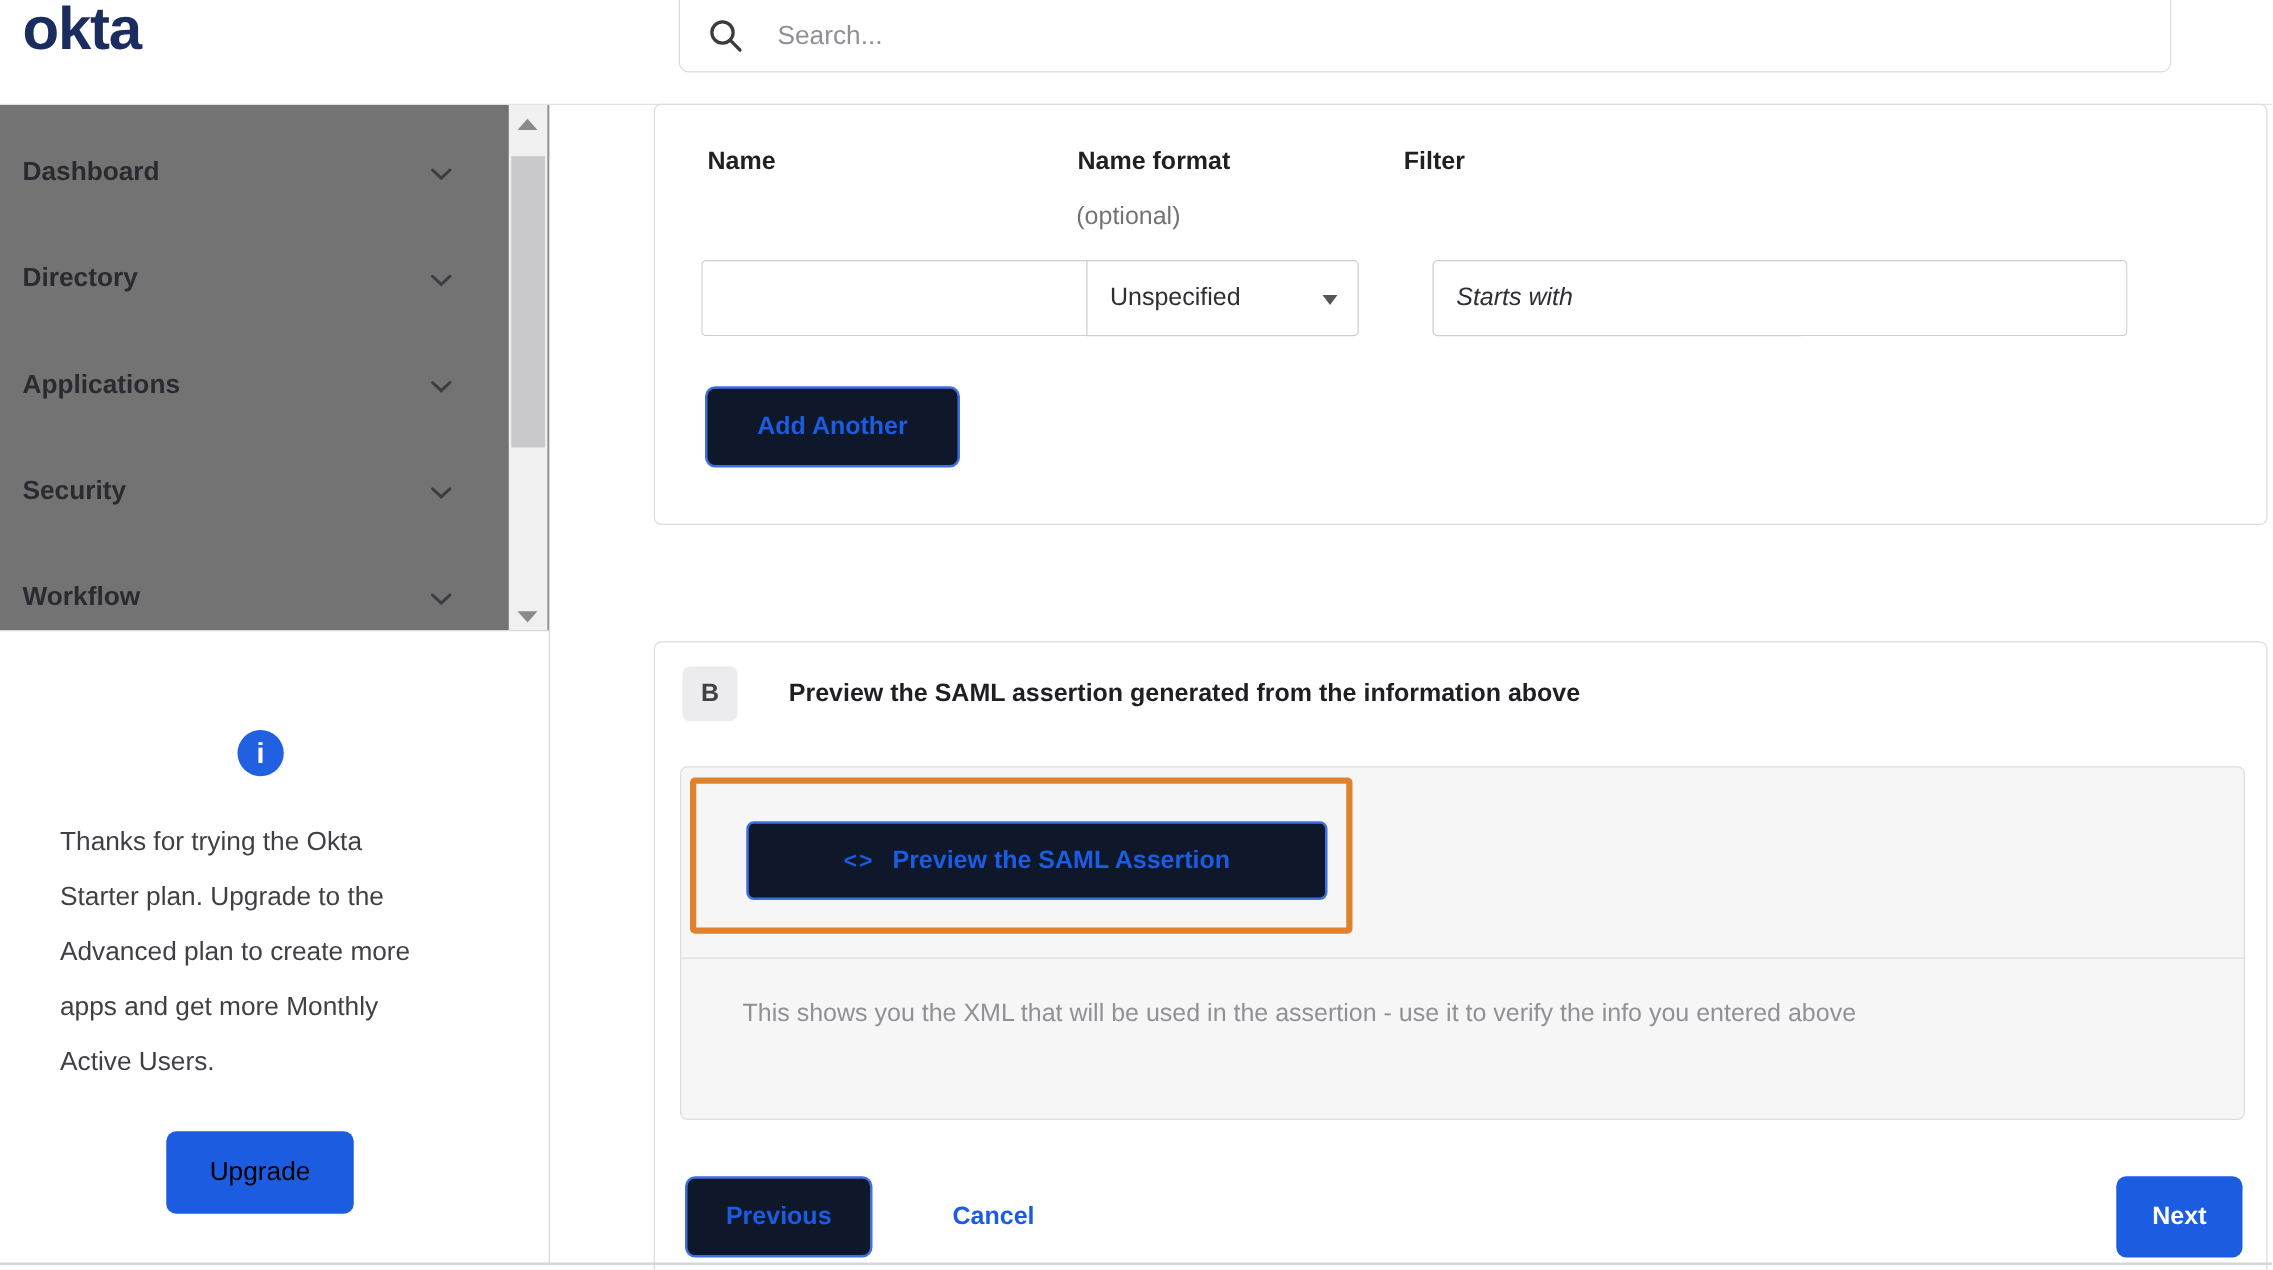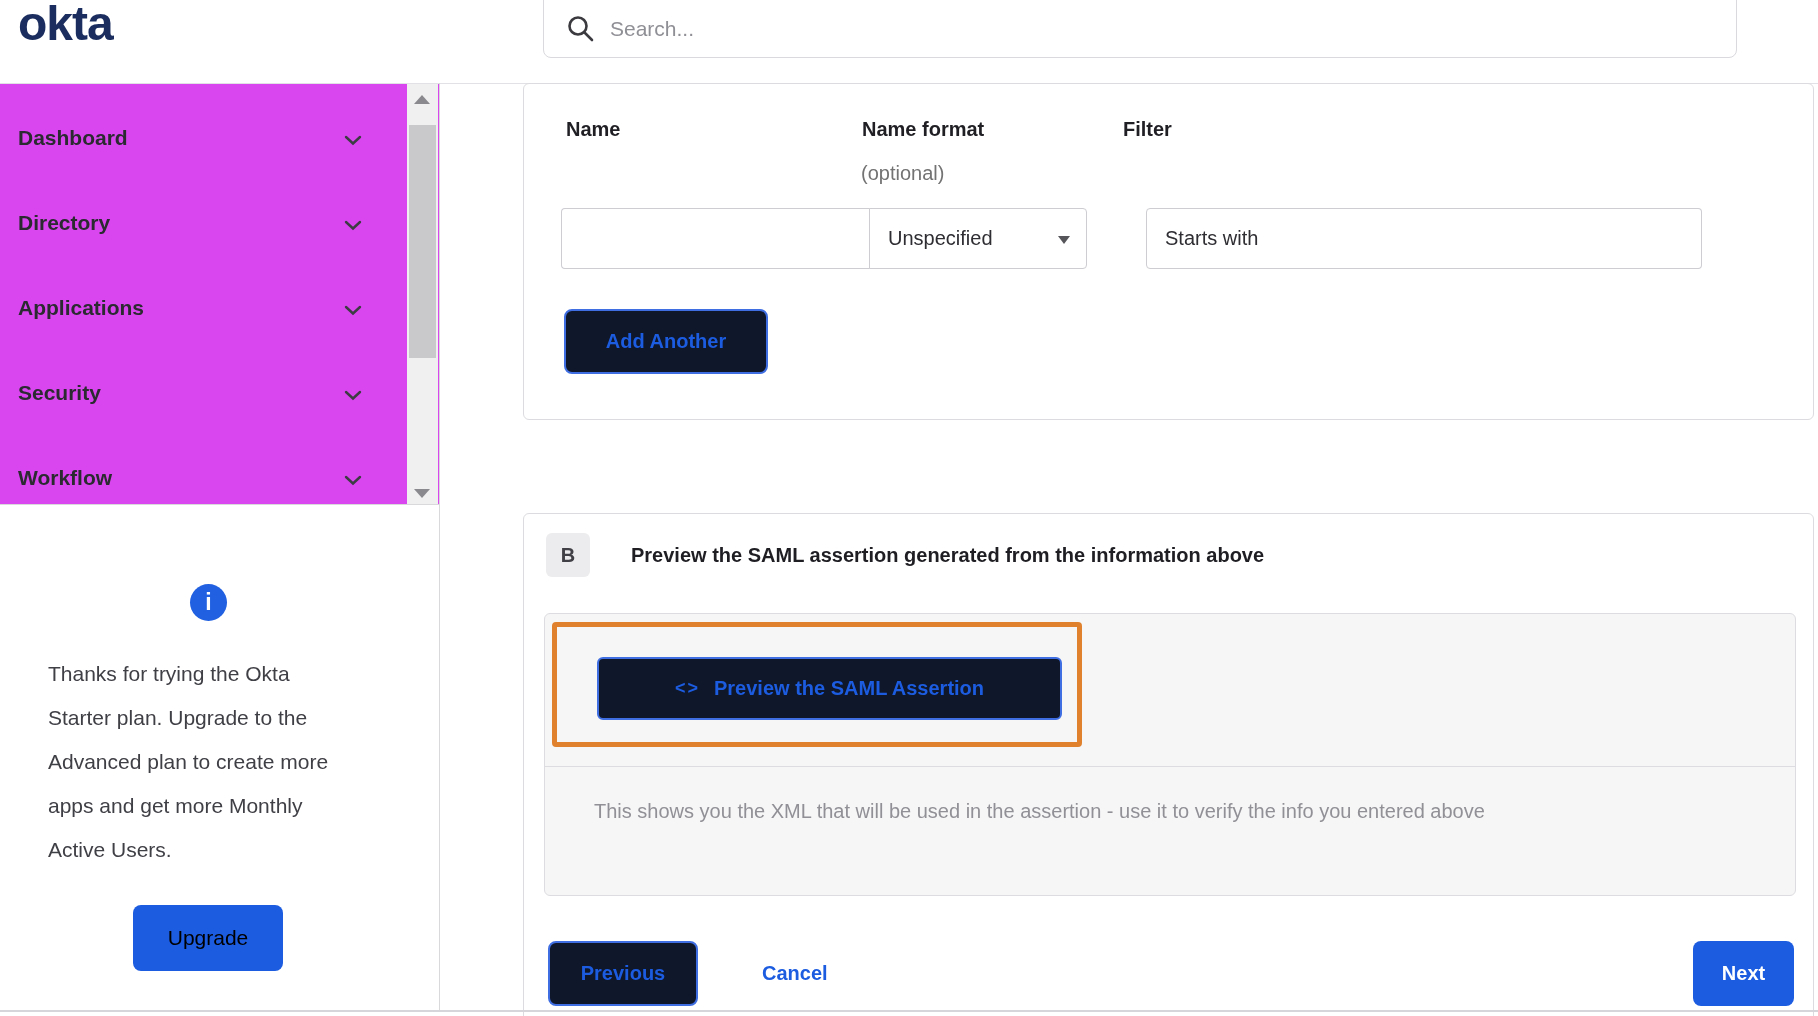--- a/index.html
+++ b/index.html
@@ -4,29 +4,29 @@
 <style>
   * { margin:0; padding:0; box-sizing:border-box; }
   html,body { background:#ffffff; }
   body { font-family:"Liberation Sans", sans-serif; }
   #page { position:relative; width:1818px; height:1016px; overflow:hidden; background:#fff; }
 
   
   .logo { position:absolute; left:18px; top:-4px; font-size:48px; font-weight:800; letter-spacing:-1px; color:#1a2d5e; cursor:pointer; }
   .search-box { position:absolute; left:543px; top:-10px; width:1194px; height:68px;
     border:1px solid #d9d9de; border-radius:8px; background:#fff; display:flex; align-items:center; padding:10px 0 0 22px; }
-  .search-box input { border:none; outline:none; font-size:21px; color:#a21caf; width:900px; margin-left:14px; font-family:"Liberation Sans",sans-serif; }
+  .search-box input { border:none; outline:none; font-size:21px; color:#a21caf; width:900px; margin-left:26px; font-family:"Liberation Sans",sans-serif; }
   .search-box input::placeholder { color:#8f8f96; }
 
   .header-rule { position:absolute; left:0; top:83px; width:1818px; height:1px; background:#e2e2e6; }
   .v-divider { position:absolute; left:439px; top:83px; width:1px; height:927px; background:#d9d9dc; }
   .bottom-rule { position:absolute; left:0; top:1010px; width:1818px; height:2px; background:#d6d6da; }
 
   
-  .side-menu { position:absolute; left:0; top:84px; width:439px; height:420px; overflow:hidden; background:#d946ef;padding-left:44px; }
+  .side-menu { position:absolute; left:0; top:84px; width:439px; height:420px; overflow:hidden; background:#737373;padding-left:44px; }
   .side-bottom { position:absolute; left:0; top:504px; width:439px; height:1px; background:#d9d9dc; }
   .side-item { position:absolute; left:0; width:406px; height:85px; display:flex; align-items:center; cursor:pointer; }
   .side-item span.lbl { margin-left:18px; font-size:21px; font-weight:600; color:#2a2a30; }
   .side-item .chev { position:absolute; left:344px; top:37px; }
 
   .scroll-track { position:absolute; left:407px; top:84px; width:31px; height:420px; background:#f0f0f1; }
   .scroll-thumb { position:absolute; left:409px; top:125px; width:27px; height:233px; background:#c9c9cb; }
   .tri-up { position:absolute; left:414px; top:95px; width:0; height:0; border-left:8px solid transparent; border-right:8px solid transparent; border-bottom:9px solid #8a8a8e; }
   .tri-down { position:absolute; left:414px; top:489px; width:0; height:0; border-left:8px solid transparent; border-right:8px solid transparent; border-top:9px solid #8a8a8e; }
 
@@ -141,21 +141,21 @@
     <div class="col-note" style="left:337px; top:78px;">(optional)</div>
     <div class="col-label" style="left:599px; top:34px;">Filter</div>
 
     <input class="txt-input" style="left: 37px; top: 124px; width: 309px; border-right: none;" type="text" value="">
 
     <div class="dropdown" style="left:345px; top:124px; width:218px; border-radius:0 4px 4px 0;">
       <span class="dval">Unspecified</span>
       <span class="caret"></span>
     </div>
 
-    <div class="dropdown" style="left:622px; top:124px; width:295px; border-radius:4px 0 0 4px;">
+    <div class="dropdown" style="left:622px; top:124px; width:295px; border-radius:4px 0 0 4px;font-style:italic;">
       <span class="dval">Starts with</span>
       <span class="caret"></span>
     </div>
 
     <input class="txt-input" style="left: 872px; top: 124px; width: 306px; border-left: none; border-radius: 0px 4px 4px 0px;" type="text" value="">
 
     <button class="btn-outline add-another">Add Another</button>
   </div>
 
   <div class="card card-b">

